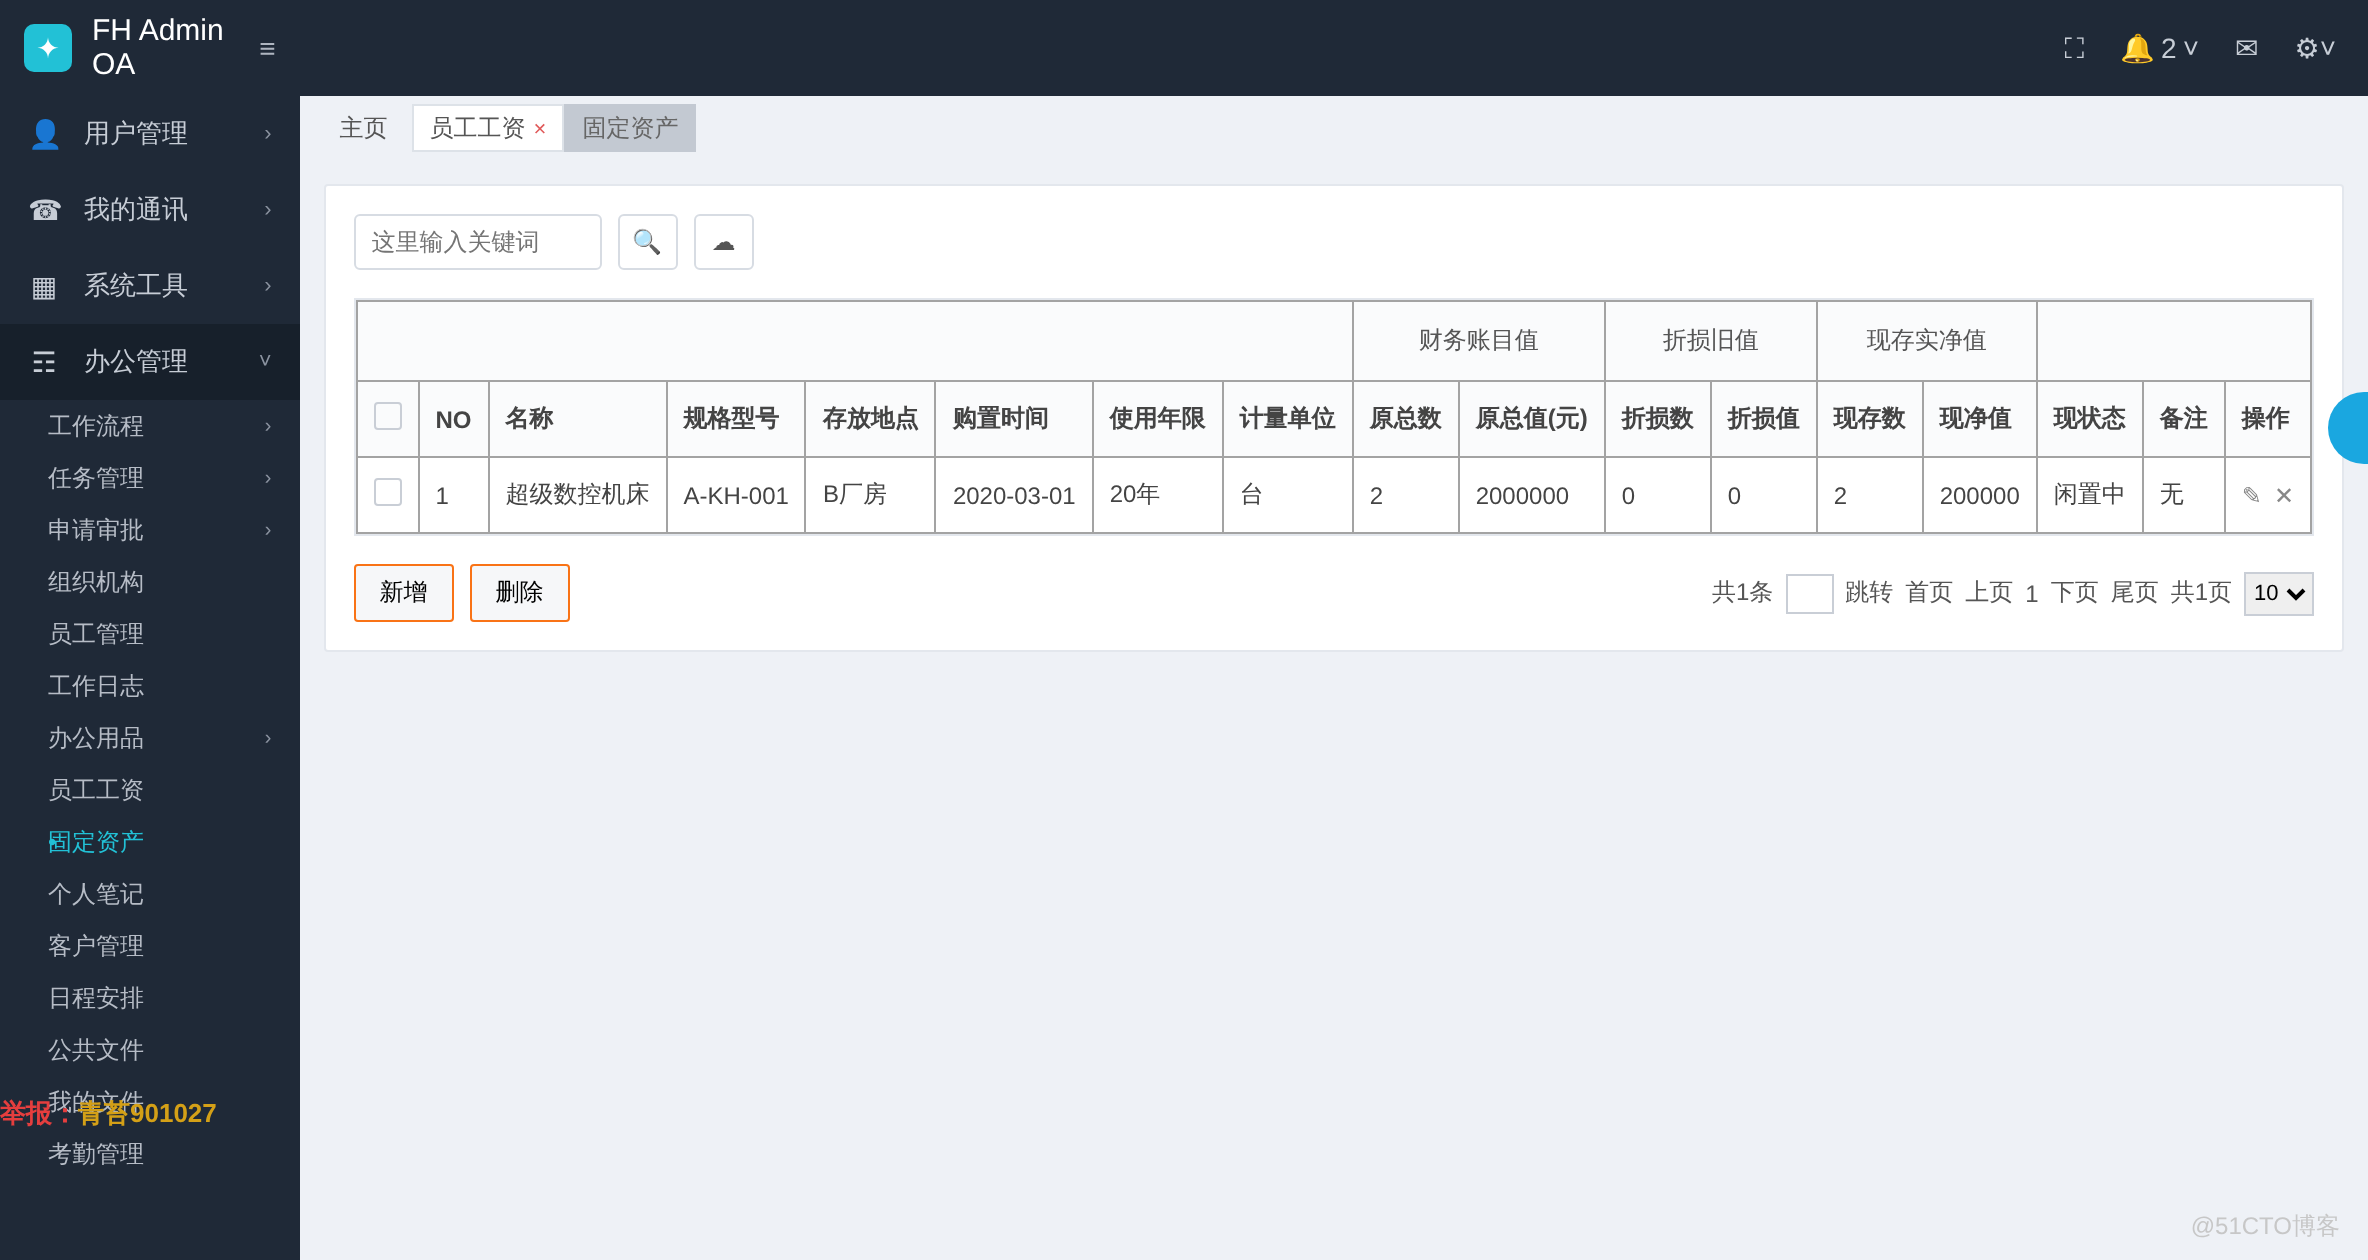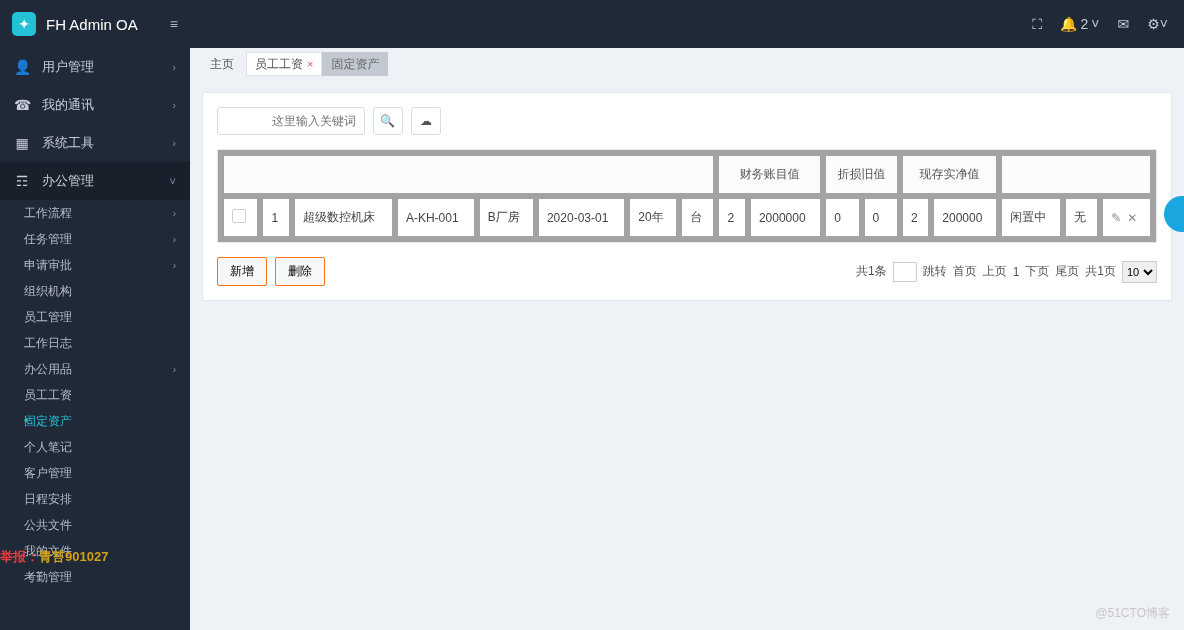--- a/index.html
+++ b/index.html
@@ -29,25 +29,25 @@
 .topbar .icon { font-size: 14px; cursor: pointer; display: flex; align-items: center; gap: 3px; }
 .breadcrumbs { height: 32px; display: flex; align-items: center; padding: 0 12px; gap: 4px; background: #eef1f6; font-size: 12px; }
 .bc-item { padding: 4px 8px; cursor: pointer; color: #555; position: relative; }
 .bc-item.tab { border: 1px solid transparent; }
 .bc-item.tab.open { background: #fff; border: 1px solid #dde2e8; }
 .bc-item.tab.active { background: #c3c9d2; color: #666; }
 .bc-close { color: #e05a5a; margin-left: 4px; font-size: 11px; }
 .content { flex: 1; padding: 12px; overflow: auto; }
 .panel { background: #fff; border: 1px solid #e3e7ed; border-radius: 2px; padding: 14px; }
 .toolbar { display: flex; gap: 8px; align-items: center; margin-bottom: 14px; }
-.search-box { width: 148px; height: 28px; border: 1px solid #d7dce3; border-radius: 3px; padding: 0 8px; font-size: 12px; color: #999; text-align: right; }
+.search-box { width: 124px; height: 28px; border: 1px solid #d7dce3; border-radius: 3px; padding: 0 8px; font-size: 12px; color: #999; }
 .btn-icon { width: 30px; height: 28px; border: 1px solid #d7dce3; background: #fff; border-radius: 3px; display: flex; align-items: center; justify-content: center; cursor: pointer; font-size: 12px; color: #555; }
 .table-wrap { border: 1px solid #e3e7ed; }
 table { width: 100%; border-collapse: collapse; font-size: 12px; color: #444; }
-th, td { border: 6px solid #a3a3a3; padding: 10px 8px; text-align: left; white-space: nowrap; }
+th, td { border: 1px solid #a3a3a3; padding: 10px 8px; text-align: left; white-space: nowrap; }
 .group-row th { height: 40px; font-weight: 500; color: #555; text-align: center; }
 thead th { background: #fafbfc; font-weight: 600; }
 .chk { width: 14px; height: 14px; border: 1px solid #c9ced6; border-radius: 2px; display: inline-block; }
 .footer-row { display: flex; align-items: center; margin-top: 14px; gap: 8px; }
 .btn { padding: 5px 12px; border: 1px solid #f97316; background: #f6f7f9; border-radius: 2px; cursor: pointer; font-size: 12px; }
 .pager { margin-left: auto; display: flex; align-items: center; gap: 6px; font-size: 12px; color: #555; }
 .pager .jump-input { width: 24px; height: 20px; border: 1px solid #c9ced6; text-align: center; font-size: 11px; }
 .pager .link { cursor: pointer; }
 .pager select { height: 22px; border: 1px solid #c9ced6; font-size: 11px; }
 .row-actions { display: flex; gap: 6px; color: #888; }
@@ -164,20 +164,39 @@
 
         <div class="table-wrap">
           <table>
             <thead>
               <tr class="group-row" id="group-row">
                   <th colspan="8"></th>
                   <th colspan="2">财务账目值</th>
                   <th colspan="2">折损旧值</th>
                   <th colspan="2">现存实净值</th>
                   <th colspan="3"></th>
+                </tr>
+              <tr id="header-row">
+                  <th><span class="chk"></span></th>
+                  <th>NO</th>
+                  <th>名称</th>
+                  <th>规格型号</th>
+                  <th>存放地点</th>
+                  <th>购置时间</th>
+                  <th>使用年限</th>
+                  <th>计量单位</th>
+                  <th>原总数</th>
+                  <th>原总值(元)</th>
+                  <th>折损数</th>
+                  <th>折损值</th>
+                  <th>现存数</th>
+                  <th>现净值</th>
+                  <th>现状态</th>
+                  <th>备注</th>
+                  <th>操作</th>
                 </tr>
             </thead>
             <tbody id="tbody">
                 <tr>
                   <td><span class="chk"></span></td>
                   <td>1</td>
                   <td>超级数控机床</td>
                   <td>A-KH-001</td>
                   <td>B厂房</td>
                   <td>2020-03-01</td>

